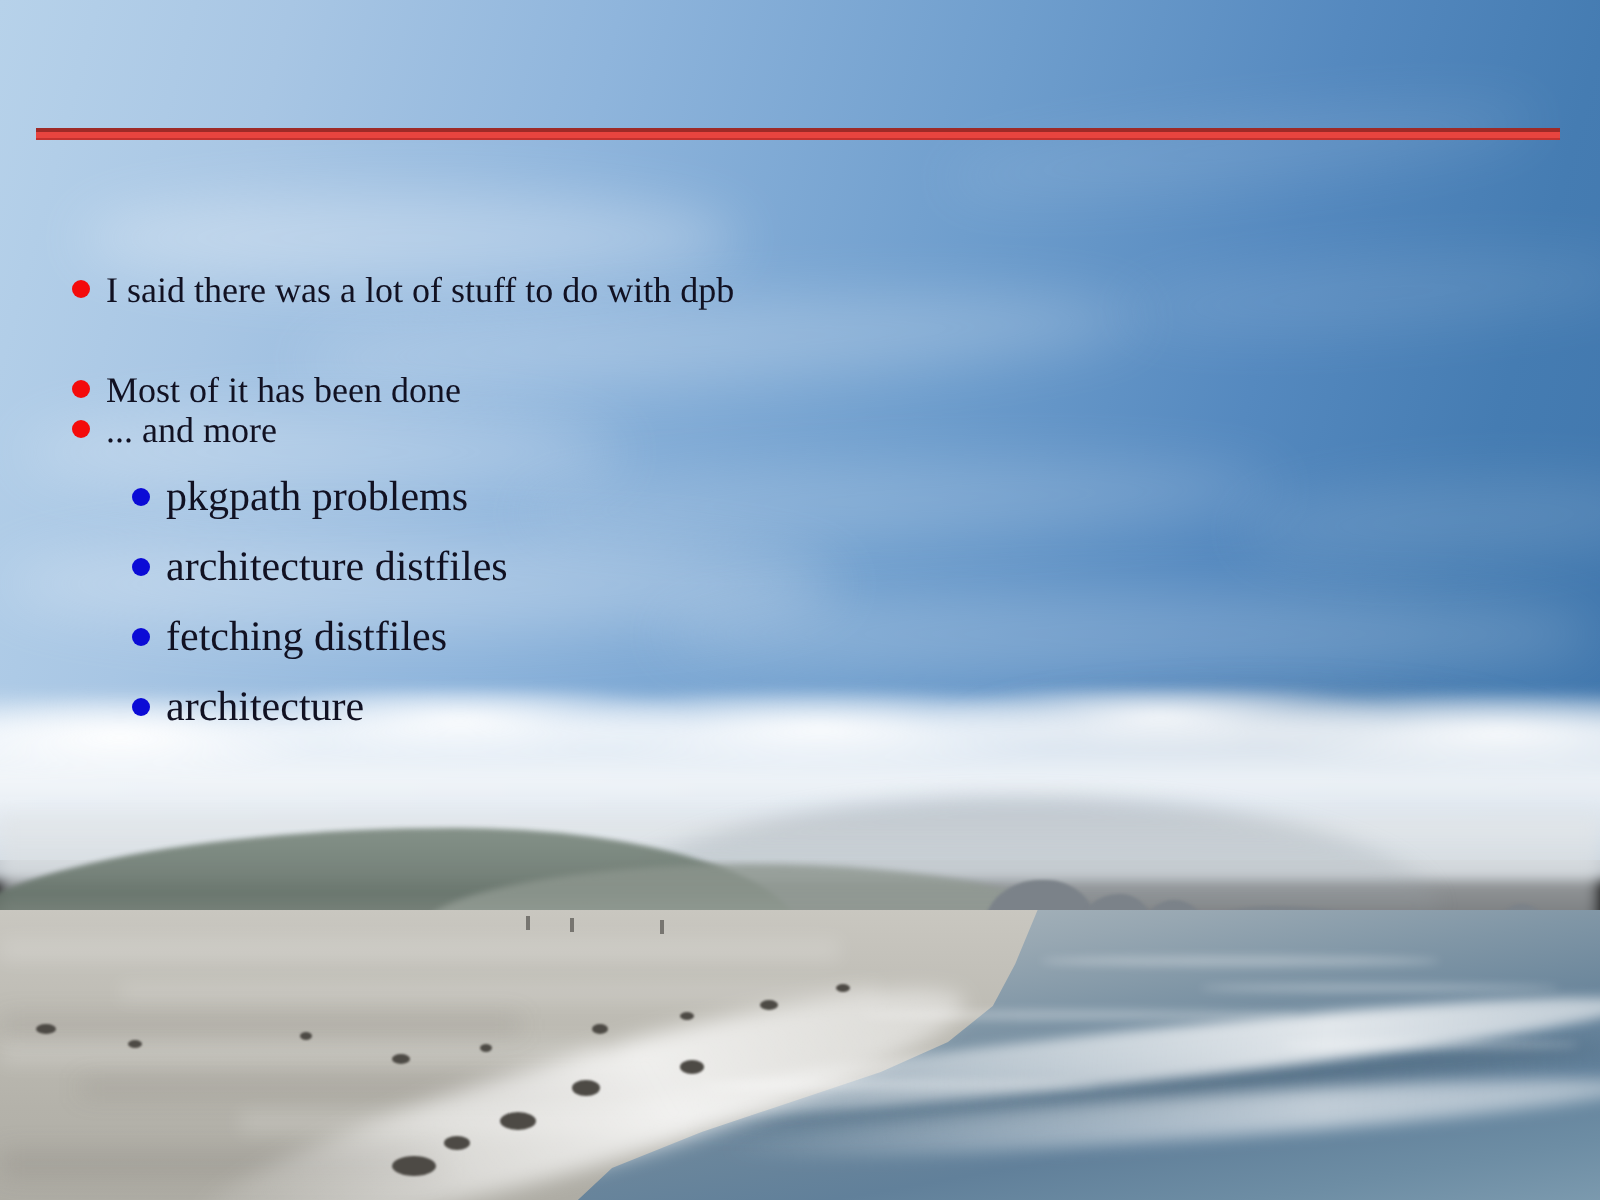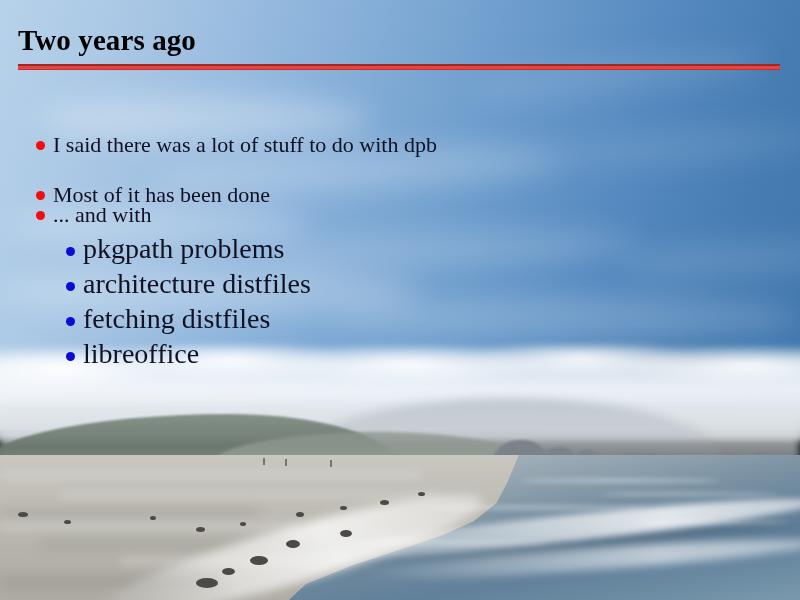--- a/index.html
+++ b/index.html
@@ -283,37 +283,37 @@
   }
 
   .body-list {
     position: absolute;
     left: 0; top: 0;
     width: 800px;
   }
   .b1 {
     position: absolute;
     left: 36px;
-    font-size: 22px;
+    font-size: 18px;
     line-height: 22px;
     color: #111122;
     white-space: nowrap;
   }
   .b1 .dot {
     display: inline-block;
     width: 9px; height: 9px;
     border-radius: 50%;
     background: #f40b0b;
     vertical-align: 2px;
     margin-right: 8px;
   }
   .b2 {
     position: absolute;
     left: 66px;
-    font-size: 28px;
+    font-size: 21px;
     line-height: 21px;
     color: #111122;
     white-space: nowrap;
   }
   .b2 .dot {
     display: inline-block;
     width: 9px; height: 9px;
     border-radius: 50%;
     background: #0b0bd6;
     vertical-align: 2px;
@@ -385,47 +385,46 @@
     <div class="speck" style="left:340px; top:506px; width:7px;  height:4px;"></div>
     <div class="speck" style="left:380px; top:500px; width:9px;  height:5px;"></div>
     <div class="speck" style="left:418px; top:492px; width:7px;  height:4px;"></div>
     <div class="speck" style="left:286px; top:540px; width:14px; height:8px;"></div>
     <div class="speck" style="left:250px; top:556px; width:18px; height:9px;"></div>
     <div class="speck" style="left:222px; top:568px; width:13px; height:7px;"></div>
     <div class="speck" style="left:340px; top:530px; width:12px; height:7px;"></div>
     <div class="speck" style="left:196px; top:578px; width:22px; height:10px;"></div>
   </div>
 
-  <div class="title">Two years ago</div>
   <div class="rule"></div>
 
   <div class="body-list">
 
     <div class="b1" style="top:134px;">
       <span class="dot"></span><span>I said there was a lot of stuff to do with dpb</span>
     </div>
 
     <div class="b1" style="top:184px;">
       <span class="dot"></span><span>Most of it has been done</span>
     </div>
 
     <div class="b1" style="top:204px;">
-      <span class="dot"></span><span>... and with</span>
+      <span class="dot"></span><span>... and more</span>
     </div>
 
     <div class="b2" style="top:238px;">
       <span class="dot"></span><span>pkgpath problems</span>
     </div>
 
     <div class="b2" style="top:273px;">
       <span class="dot"></span><span>architecture distfiles</span>
     </div>
 
     <div class="b2" style="top:308px;">
       <span class="dot"></span><span>fetching distfiles</span>
     </div>
 
     <div class="b2" style="top:343px;">
-      <span class="dot"></span><span>libreoffice</span>
+      <span class="dot"></span><span>architecture</span>
     </div>
 
   </div>
 </div>
 
 </body></html>

